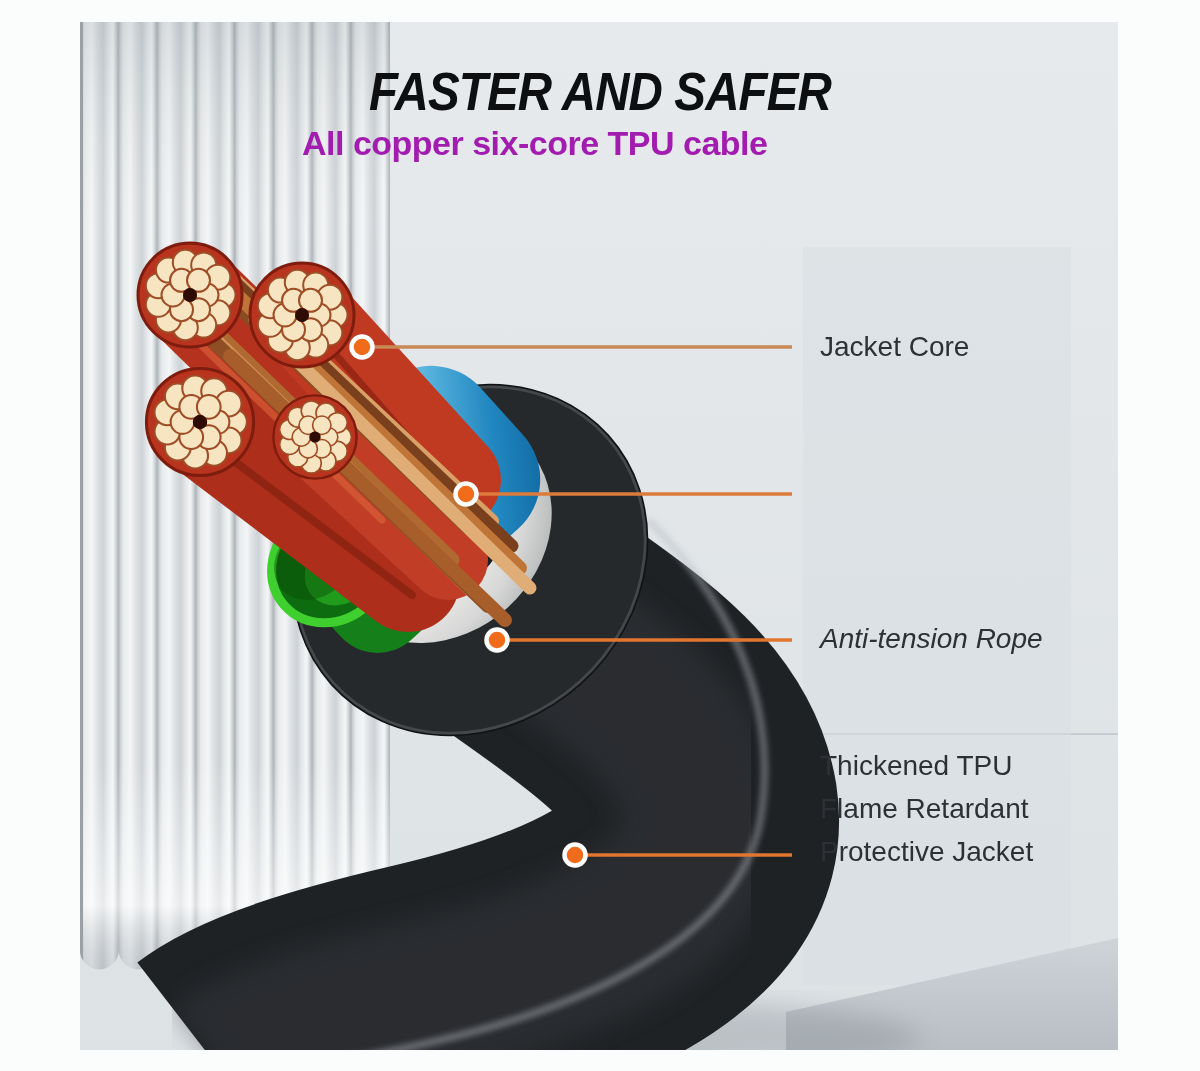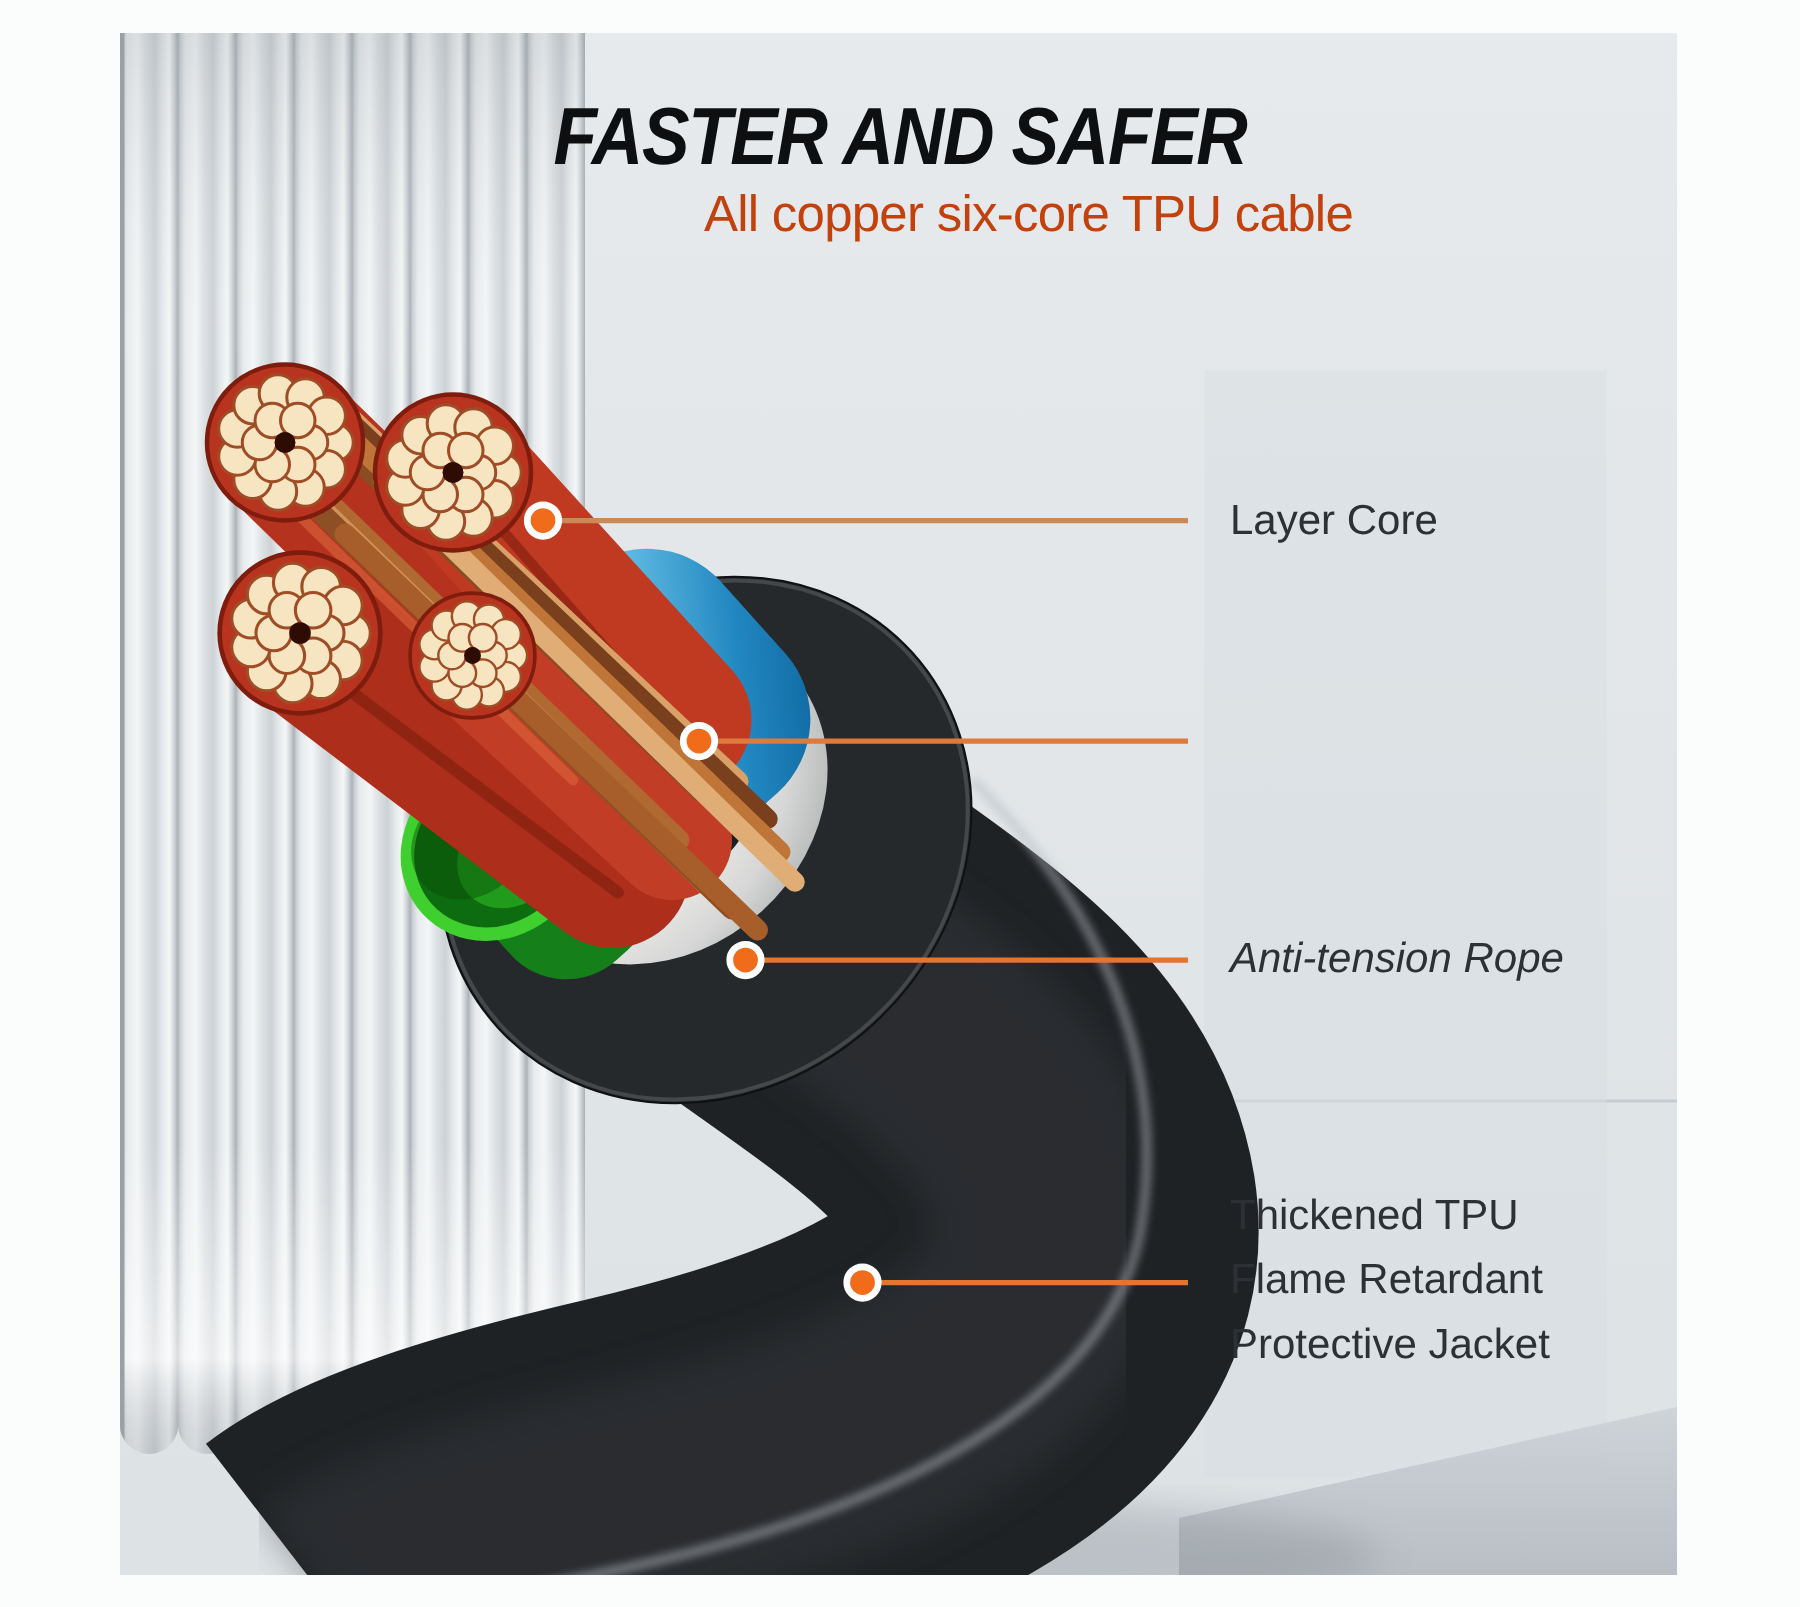--- a/index.html
+++ b/index.html
@@ -15,33 +15,33 @@
   .title{
     position:absolute;left:290px;top:60px;width:620px;
     text-align:center;
     font-size:54px;font-weight:bold;font-style:italic;
     letter-spacing:-1px;color:#0d0f11;
     transform:scaleX(0.88);transform-origin:50% 50%;
     white-space:nowrap;
   }
   .subtitle{
     position:absolute;left:302px;top:124px;width:600px;
-    text-align:right;
-    font-size:34px;font-weight:normal;color:#c2410c;
+    text-align:left;
+    font-size:34px;font-weight:bold;color:#a21caf;
     letter-spacing:-0.5px;white-space:nowrap;
   }
   .callout-label{
     position:absolute;left:820px;
     font-size:28px;color:#2d3135;
     white-space:pre-line;
   }
   .cl-1{top:330px;line-height:34px;}
   .cl-2{top:477px;line-height:34px;}
   .cl-3{top:622px;line-height:34px;font-style:italic;}
-  .cl-4{top:788px;line-height:43px;}
+  .cl-4{top:744px;line-height:43px;}
 </style>
 </head>
 <body>
 
 <div class="stage">
 
   <svg width="1200" height="1071" viewBox="0 0 1200 1071">
     <defs>
       <linearGradient id="bgGrad" x1="0" y1="0" x2="0" y2="1">
         <stop offset="0" stop-color="#e7eaec"></stop>
@@ -232,20 +232,20 @@
       <circle cx="466" cy="494" r="10.5"></circle>
       <circle cx="497" cy="640" r="10.5"></circle>
       <circle cx="575" cy="855" r="10.5"></circle>
     </g>
   </svg>
 
   <div class="overlay">
     <div class="title">FASTER AND SAFER</div>
     <div class="subtitle">All copper six-core TPU cable</div>
 
-    <div class="callout-label cl-1">Layer Core</div>
+    <div class="callout-label cl-1">Jacket Core</div>
     <div class="callout-label cl-3">Anti-tension Rope</div>
     <div class="callout-label cl-4">Thickened TPU
 Flame Retardant
 Protective Jacket</div>
   </div>
 
 </div>
 
 </body></html>

